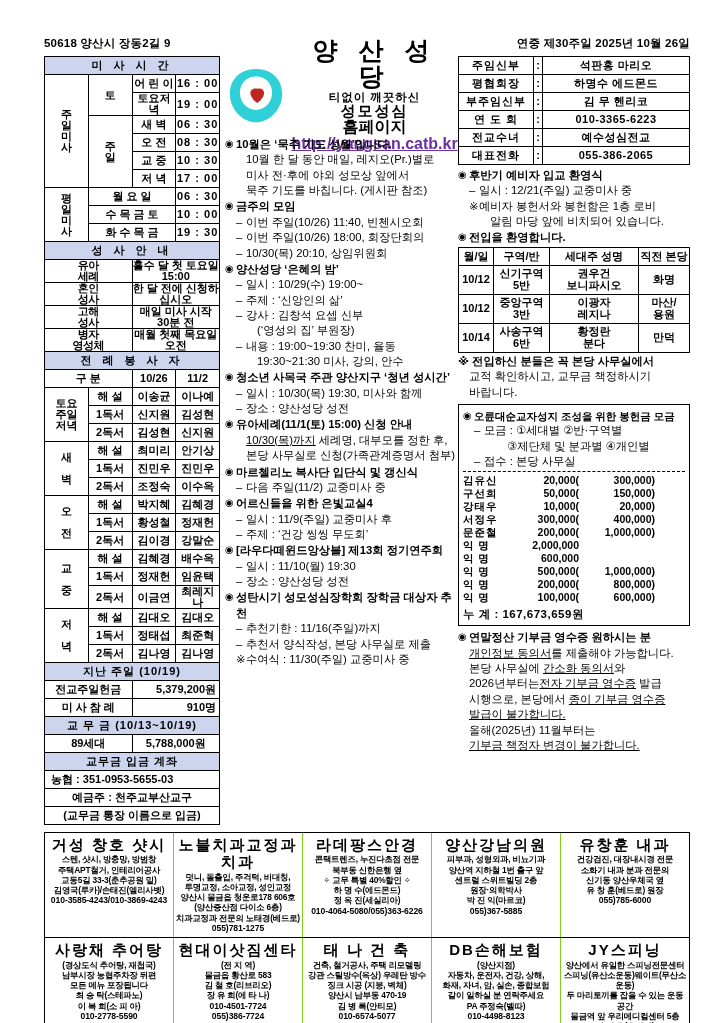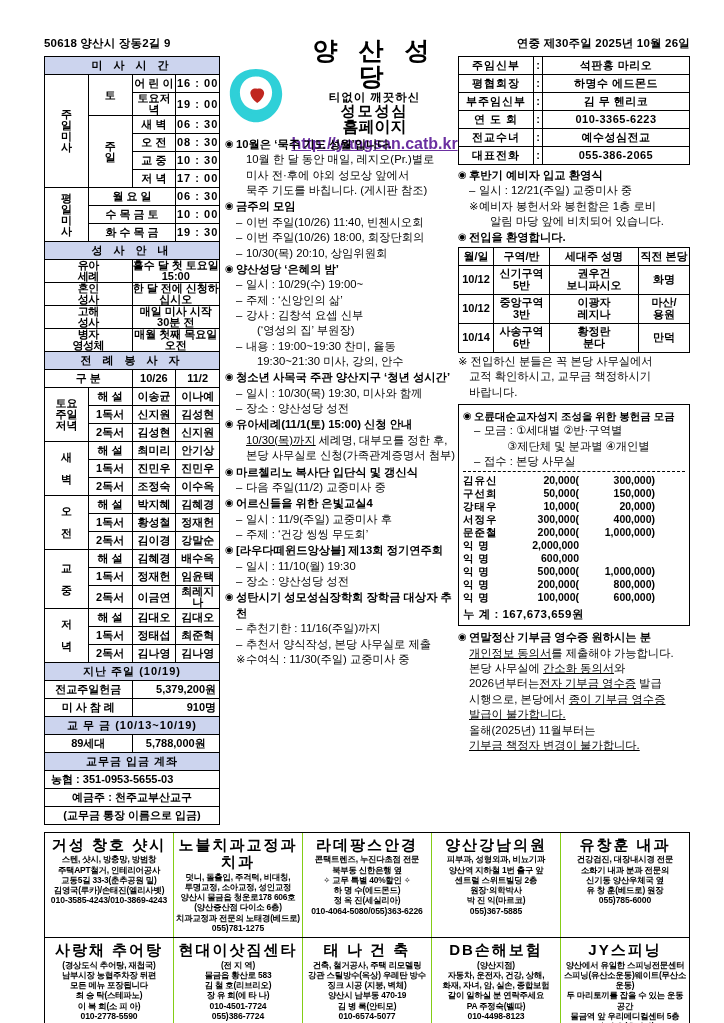--- a/index.html
+++ b/index.html
@@ -531,21 +531,21 @@
         <tr>
           <td>10/14</td>
           <td class="two">사송구역<br>6반</td>
           <td class="two">황정란<br>분다</td>
           <td>만덕</td>
         </tr>
       </tbody>
         </table>
 
       <div class="notice" style="margin-top:1px">
-        <div style="font-weight:normal">※ 전입하신 분들은 꼭 본당 사무실에서</div>
+        <div style="font-weight:bold">※ 전입하신 분들은 꼭 본당 사무실에서</div>
         <div style="padding-left:11px;font-weight:normal">교적 확인하시고, 교무금 책정하시기</div>
         <div style="padding-left:11px;font-weight:normal">바랍니다.</div>
       </div>
 
       <div class="box" style="margin-top:4px">
         <div class="notice">
           <div class="n-head">
             <span class="bullet">◉</span>
             <span class="txt" style="font-size:10.5px">오륜대순교자성지 조성을 위한 봉헌금 모금</span>
           </div>

